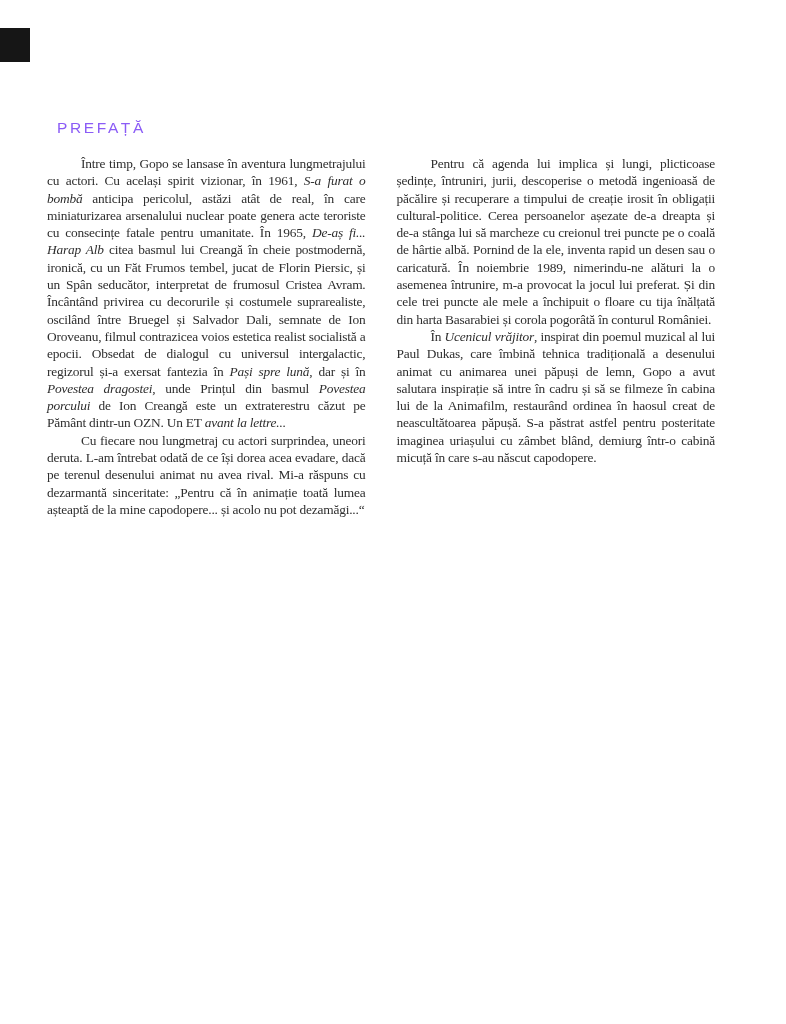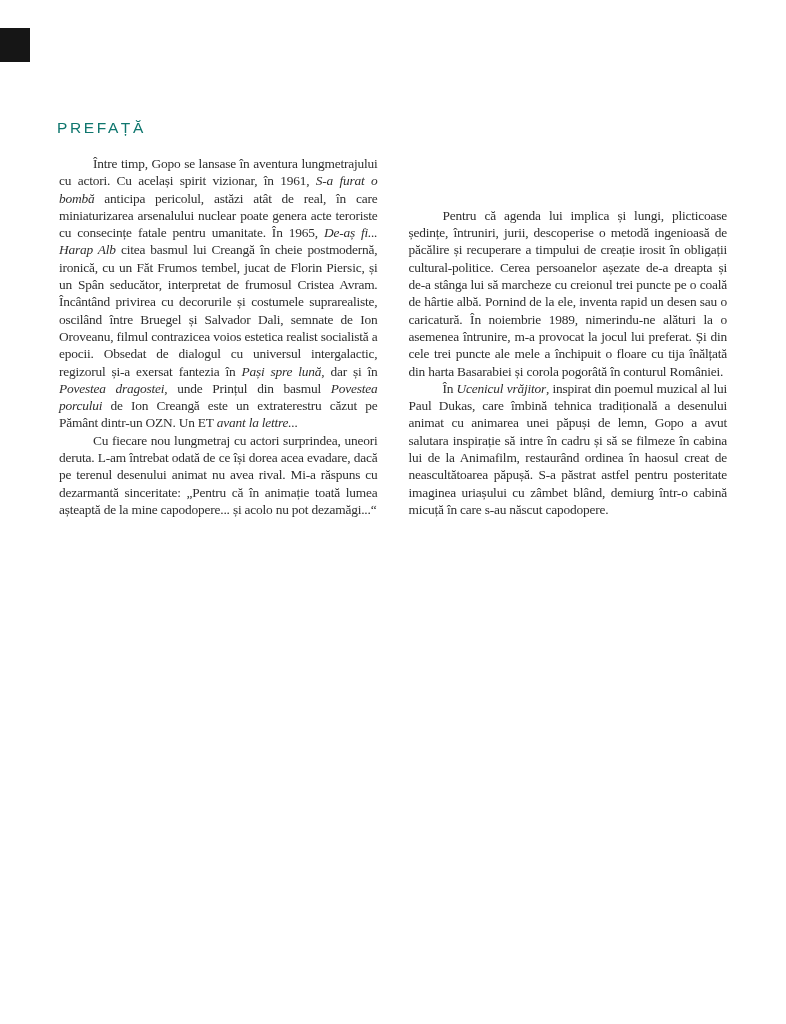--- a/index.html
+++ b/index.html
@@ -30,30 +30,29 @@
   .page-title {
     position: absolute;
     left: 57px;
     top: 120px;
     margin: 0;
     font-family: "Liberation Sans", sans-serif;
     font-weight: 400;
     font-size: 15.5px;
     line-height: 1;
     letter-spacing: 2.6px;
-    color: #0f766e;
+    color: #8b5cf6;
   }
   .columns {
     position: absolute;
-    left: 59px;
+    left: 47px;
     top: 155px;
     width: 668px;
     display: flex;
     gap: 31px;
-    align-items: flex-end;
   }
   .col {
     width: calc((100% - 31px) / 2);
     font-size: 13.4px;
     line-height: 17.3px;
     letter-spacing: -0.2px;
     color: #2e2e2e;
     text-align: justify;
     hyphens: auto;
     -webkit-hyphens: auto;

